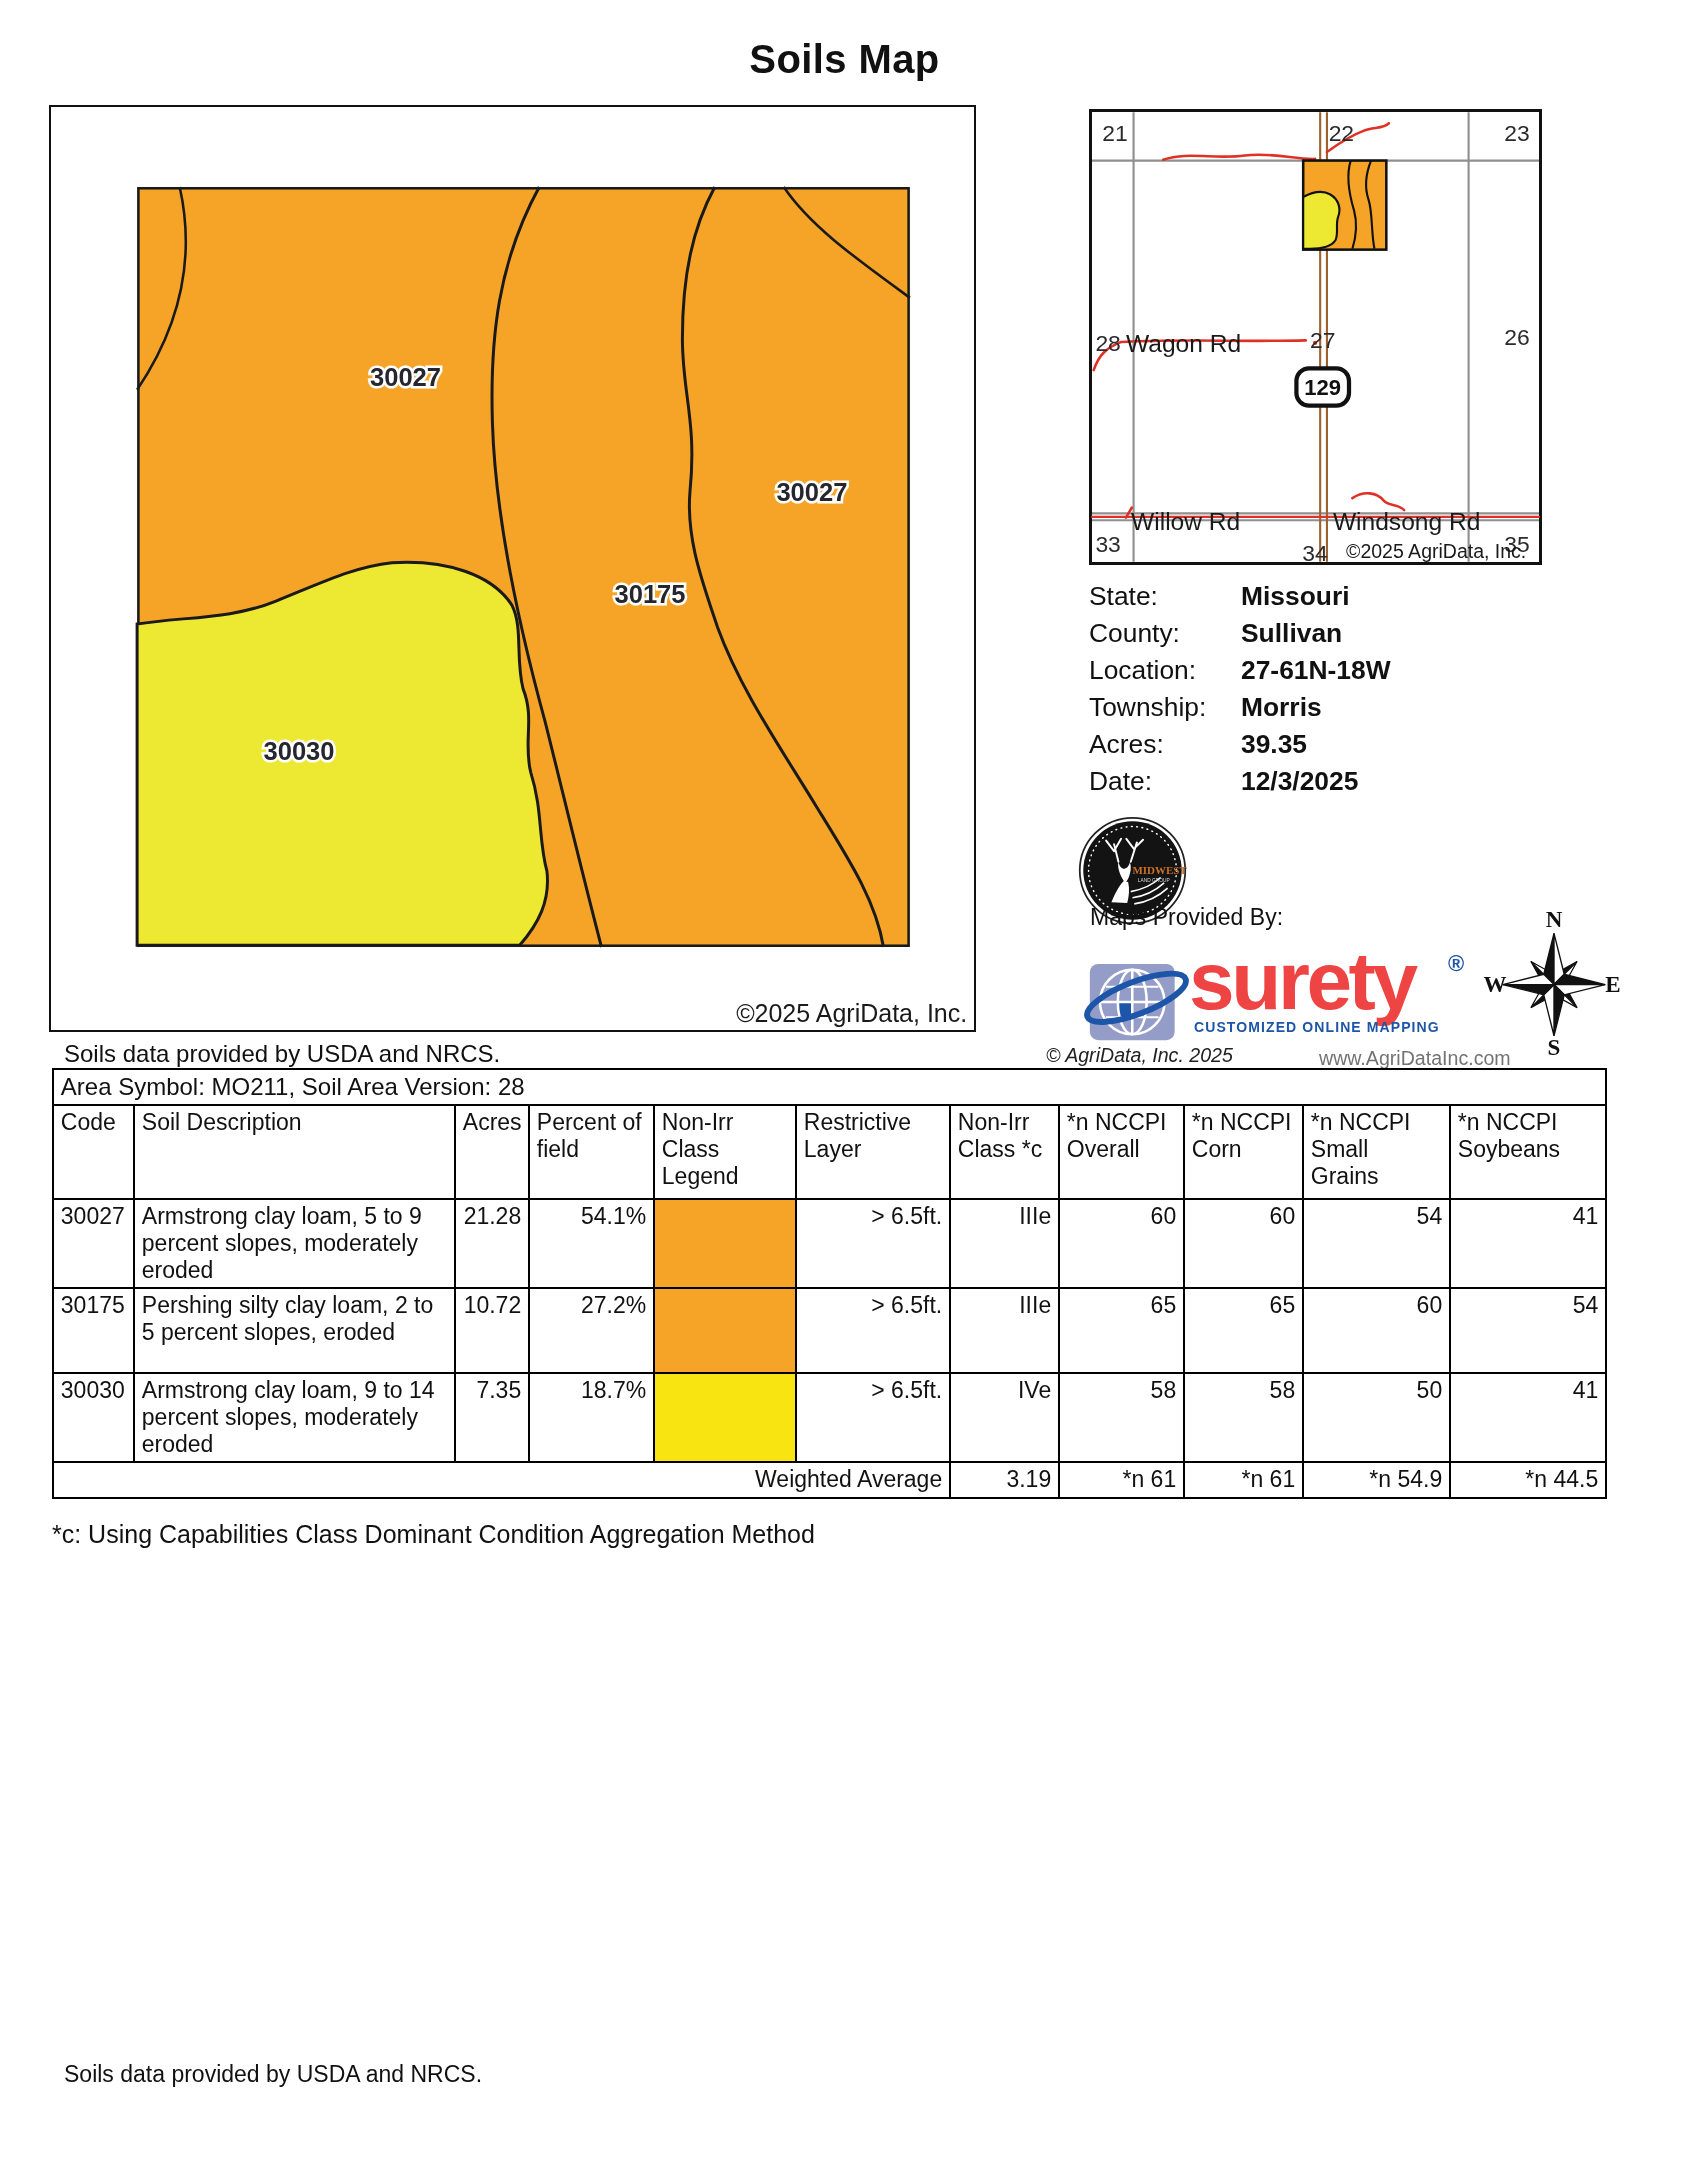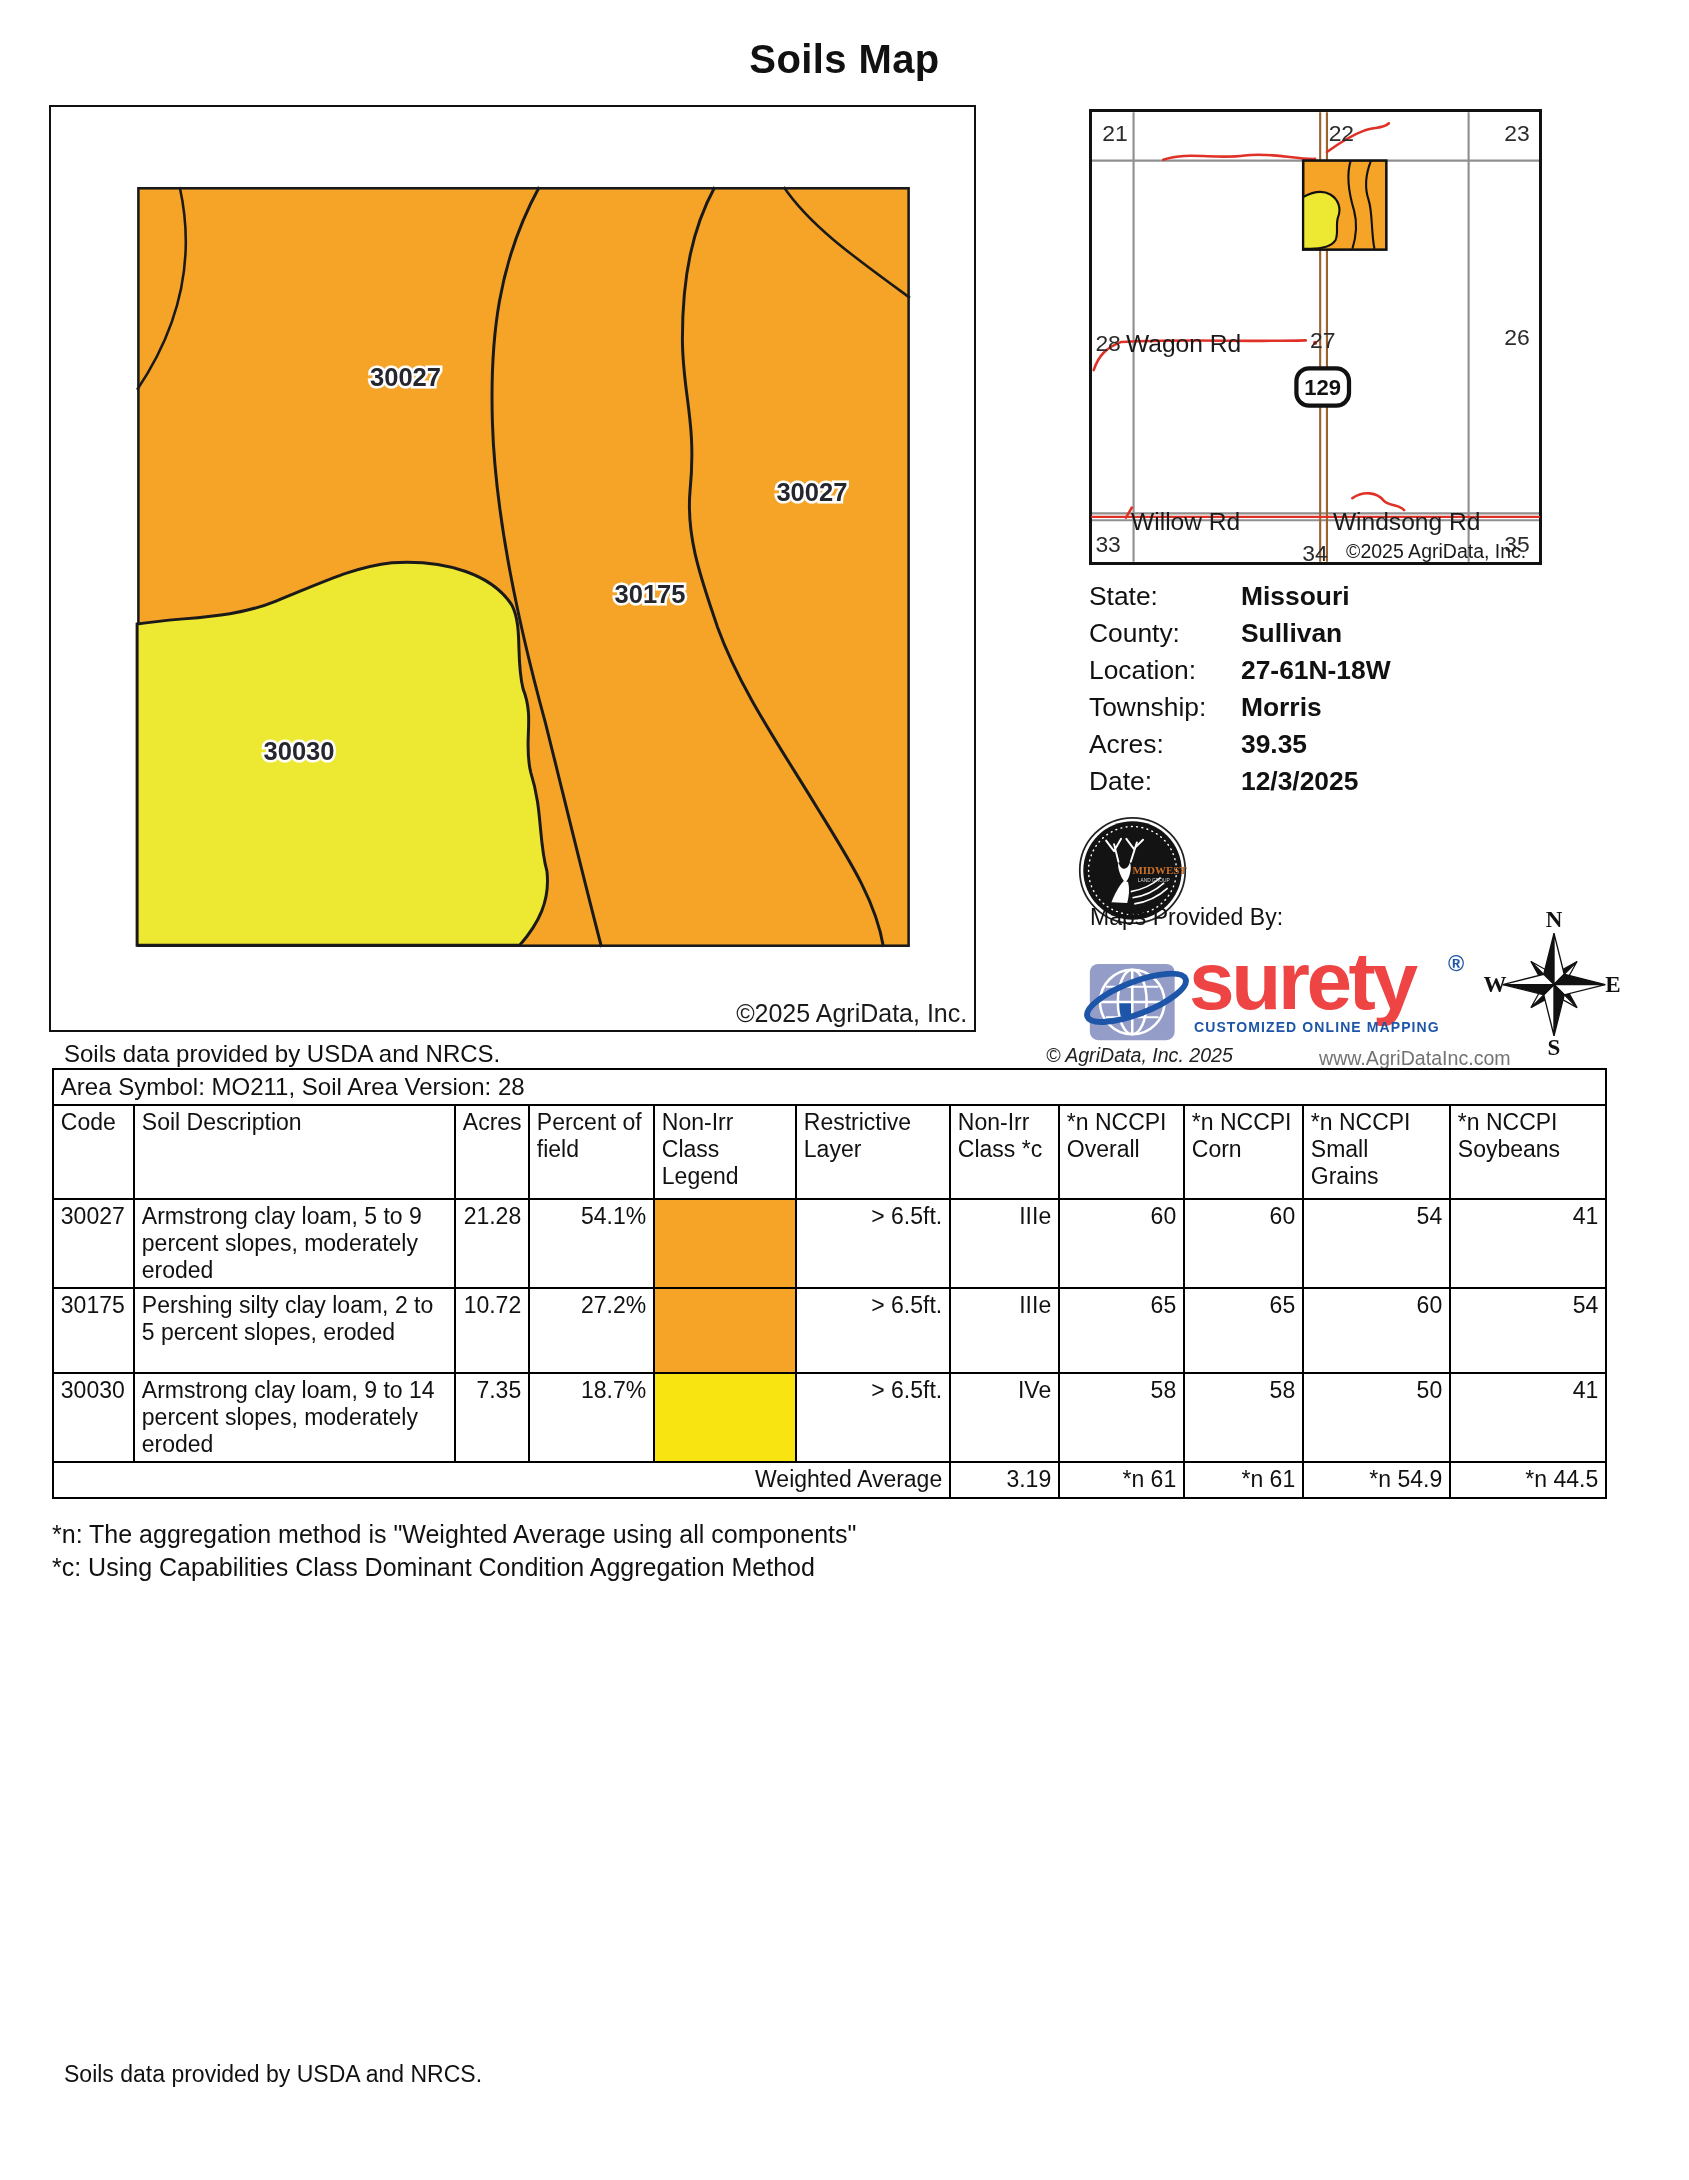--- a/index.html
+++ b/index.html
@@ -292,18 +292,17 @@
     <td>3.19</td>
     <td>*n 61</td>
     <td>*n 61</td>
     <td>*n 54.9</td>
     <td>*n 44.5</td>
   </tr>
 </tbody>
   </table>
 
 <div id="footnotes" class="abs">
-  <div>*n: The aggregation method is "Weighted Average using all components"</div>
   <div>*c: Using Capabilities Class Dominant Condition Aggregation Method</div>
 </div>
 
 <div id="page-footer" class="abs">Soils data provided by USDA and NRCS.</div>
 
 
 </body></html>

